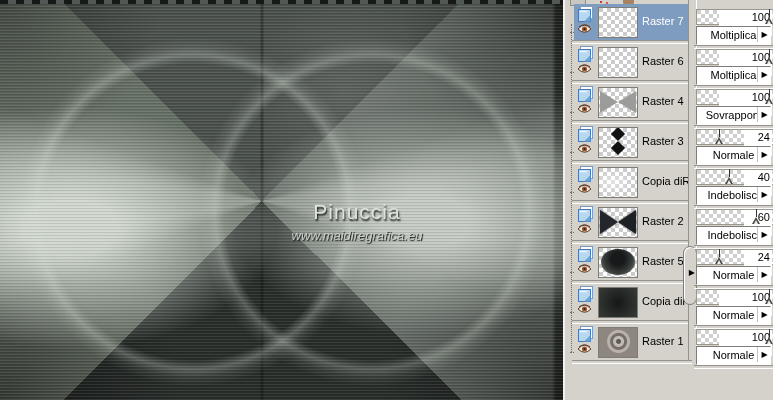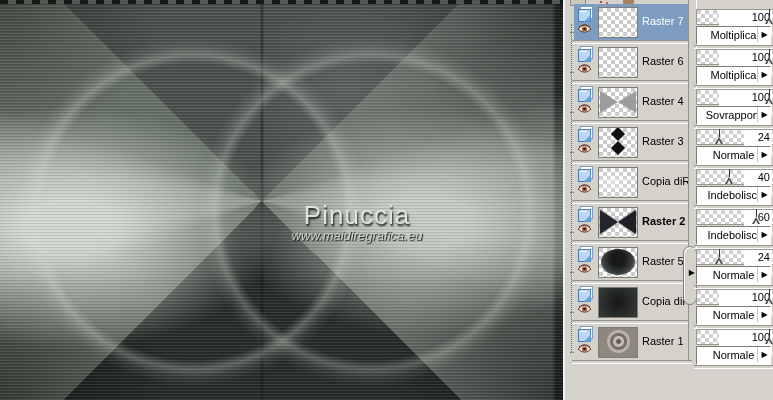--- a/index.html
+++ b/index.html
@@ -30,21 +30,21 @@
       
       linear-gradient(90deg, rgba(0,0,0,0) 0 260px, rgba(0,0,0,0.30) 261px 263px, rgba(0,0,0,0) 264px),
       
       radial-gradient(circle 130px at 345px 92px, rgba(255,255,255,0.10), rgba(0,0,0,0) 75%),
       
       conic-gradient(from 45deg at 262px 201px, #656c66 0 25%, #272c29 25% 50%, #667065 50% 75%, #4a504c 75% 100%);
   }
   #canvas .topdash{position:absolute;left:0;top:0;width:100%;height:4px;
     background:repeating-linear-gradient(90deg,#161917 0 8px,#525854 8px 16px);}
   .cap{position:absolute;left:262px;width:190px;text-align:center;color:#dde2dc;}
-  .cap.title{top:200px;font-size:26px;letter-spacing:1px;
+  .cap.title{top:200px;font-size:21px;letter-spacing:1px;
     text-shadow:1px 2px 2px #141715, 0 0 2px rgba(255,255,255,0.25);}
   .cap.sub{top:228px;font-size:13px;color:#c9cec8;text-shadow:1px 1px 1px #141715;font-style:italic;}
 
   
   #palette{position:absolute;left:563px;top:0;width:210px;height:400px;
     background:#d5d2cb;border-left:2px solid #f2f1ee;}
   .topsliver{position:absolute;top:0;height:5px;}
   .ts1{left:5px;width:14px;border:1px solid #8e8c86;border-top:none;background:#cac7c0;}
   .ts2{left:33px;width:12px;background:
        radial-gradient(circle 2px at 3px 2px,#c33 60%,rgba(0,0,0,0)61%),
@@ -228,21 +228,21 @@
       <svg class="eye" width="15" height="10" viewBox="0 0 15 10">
         <path d="M1 5 Q7.5 -2.5 14 5 Q7.5 11.5 1 5 Z" fill="#f3ede4" stroke="#5a3a28" stroke-width="1"></path>
         <circle cx="7.5" cy="5" r="2.6" fill="#9c5a33"></circle>
         <circle cx="7.5" cy="5" r="1.1" fill="#2a1a10"></circle>
         <path d="M2 3 Q7.5 -1.5 13 3" fill="none" stroke="#5a3a28" stroke-width="1"></path>
       </svg>
     </div>
     <div class="thumb t-faint"></div>
     <div class="lname">Copia diRa</div>
   </div>
-        <div class="lrow" style="top: 204px; font-weight: bold;">
+        <div class="lrow" style="top: 204px;">
     <div class="licons">
       <svg width="17" height="17" viewBox="0 0 17 17">
         <rect x="3.5" y="0.5" width="12" height="12" fill="#ffffff" stroke="#7d9cbb"></rect>
         <rect x="1.5" y="3.5" width="12" height="12" fill="#b8d8f2" stroke="#4a7ab5"></rect>
         <path d="M13.5 9 L13.5 15.5 L7 15.5 Z" fill="#6fa3d6"></path>
         <path d="M3 5.5 L10 5.5" stroke="#e8f4fd" stroke-width="1.5"></path>
       </svg>
       <svg class="eye" width="15" height="10" viewBox="0 0 15 10">
         <path d="M1 5 Q7.5 -2.5 14 5 Q7.5 11.5 1 5 Z" fill="#f3ede4" stroke="#5a3a28" stroke-width="1"></path>
         <circle cx="7.5" cy="5" r="2.6" fill="#9c5a33"></circle>

